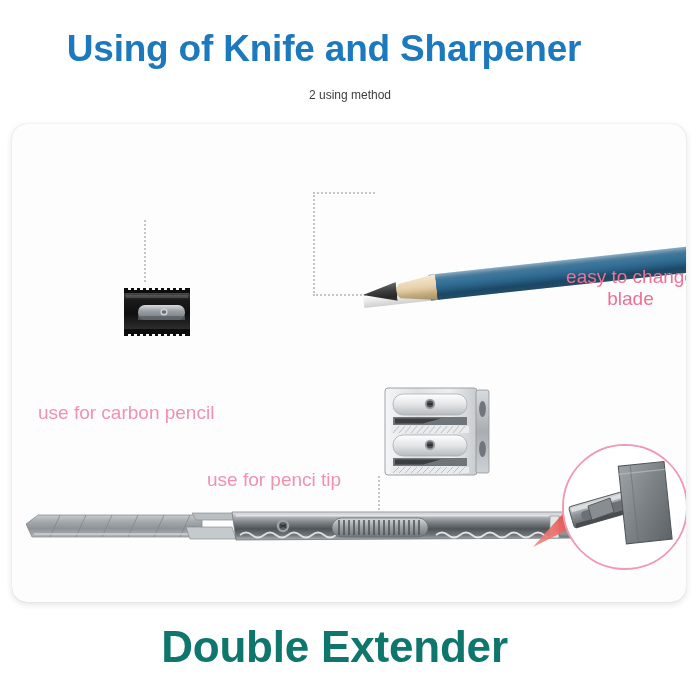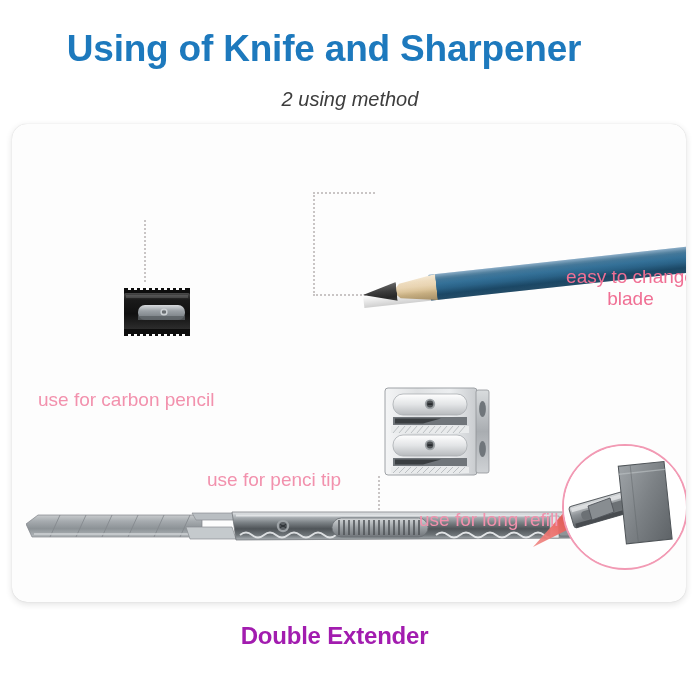--- a/index.html
+++ b/index.html
@@ -17,27 +17,27 @@
     position:absolute;left:0;top:28px;width:648px;
     text-align:center;
     font-size:37px;font-weight:bold;
     color:#1d79bd;
     letter-spacing:-0.2px;
     white-space:nowrap;
   }
   .subtitle{
     position:absolute;left:0;top:88px;width:700px;
     text-align:center;
-    font-size:20px;color:#3d3d3d;font-style:italic;
+    font-size:12px;color:#3d3d3d;
   }
   .footer-title{
     position:absolute;left:0;top:622px;width:669px;
     text-align:center;
-    font-size:24px;font-weight:bold;
-    color:#a21caf;
+    font-size:44px;font-weight:bold;
+    color:#0f766e;
     letter-spacing:-0.2px;
     white-space:nowrap;
   }
 
   
   .card{
     position:absolute;left:12px;top:124px;
     width:674px;height:478px;
     background:#fdfdfd;
     border-radius:15px;
@@ -404,26 +404,25 @@
           <g transform="rotate(-6 78 55)">
             <path d="M58 18 L104 18 L104 96 L58 96 Z" fill="url(#mgBlade)" stroke="#4f5458" stroke-width="1"></path>
             <line x1="58" y1="26" x2="104" y2="26" stroke="#b7bcbf" stroke-width="1.3" opacity="0.7"></line>
             <line x1="70" y1="18" x2="70" y2="96" stroke="#666b6f" stroke-width="0.9" opacity="0.6"></line>
           </g>
 
           <path d="M24 60 L46 52 L50 66 L28 74 Z" fill="#888d91" stroke="#50555a" stroke-width="0.9"></path>
         </svg>
       </div>
 
-      <div class="label faded" style="left:26px;top:265px;">use for carbon pencil</div>
+      <div class="label faded" style="left:26px;top:278px;">use for carbon pencil</div>
 
       <div class="label faded" style="left:195px;top:313px;margin-top:32px;">use for penci tip</div>
 
       <div class="label two-line" style="left:536px;top:142px;">easy to change blade</div>
 
-      <div class="label faded" style="left:407px;top:385px;">use for long refill</div>
 
     </div>
   </div>
 
   <div class="footer-title">Double Extender</div>
 
 </div>
 
 </body></html>

